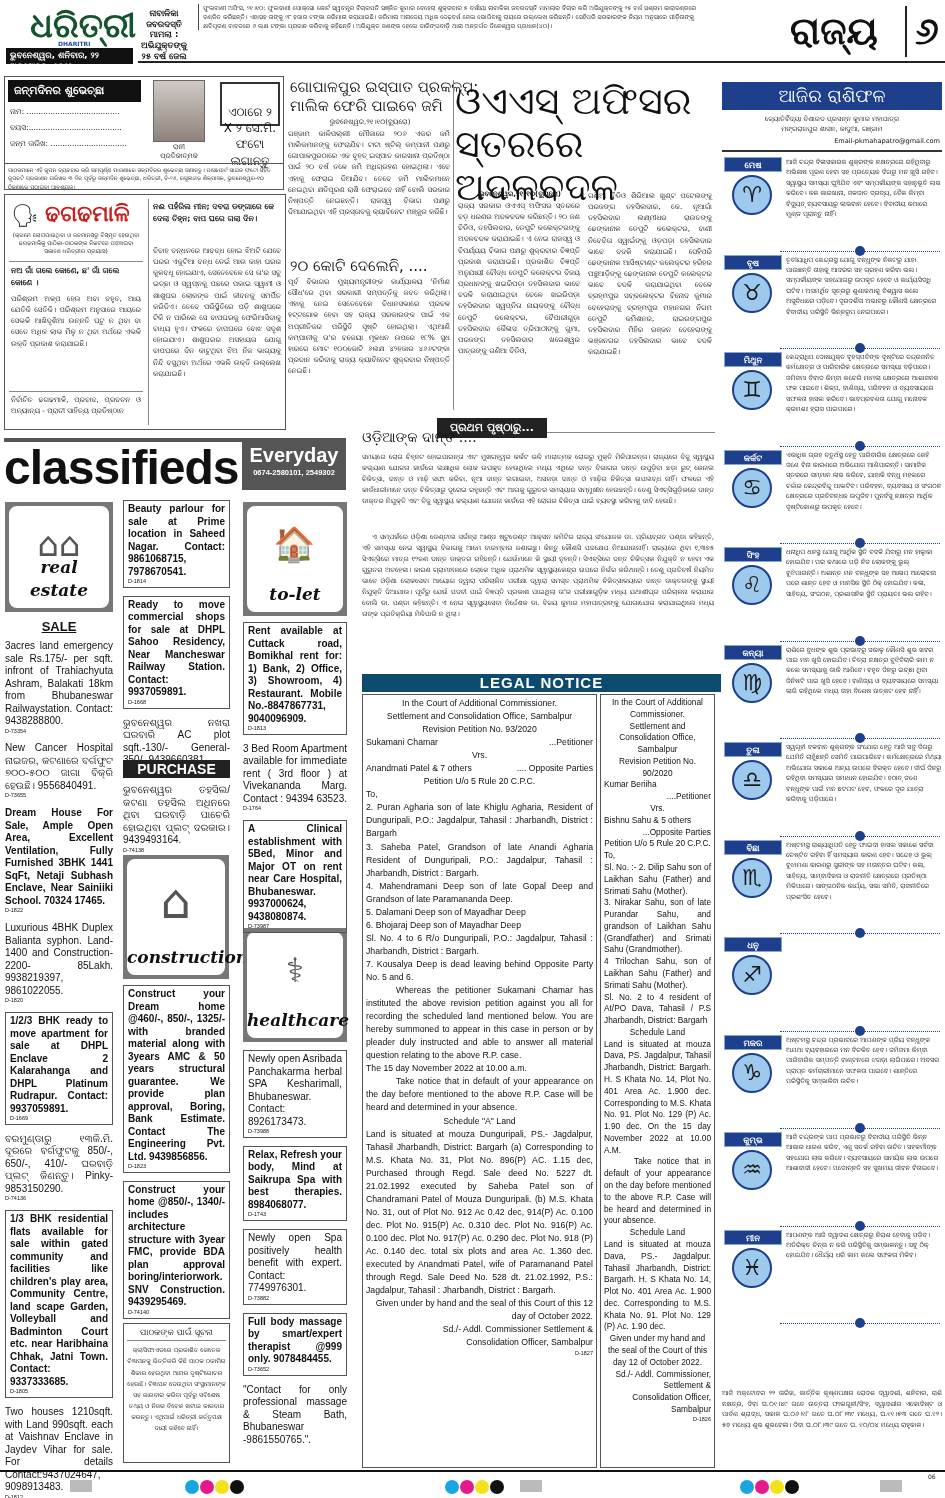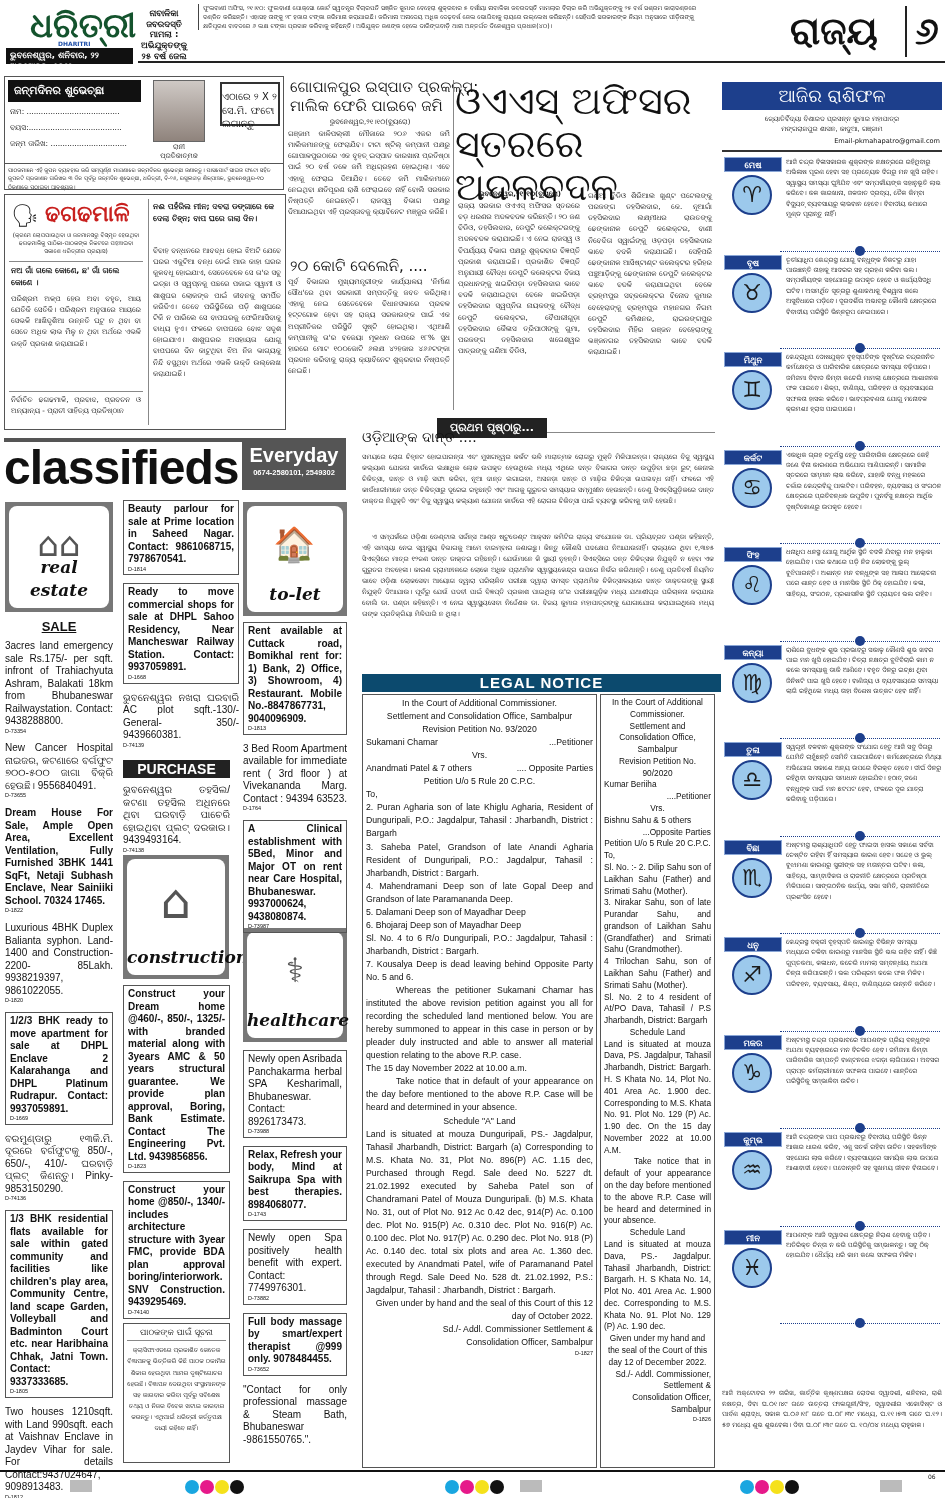--- a/index.html
+++ b/index.html
@@ -13,21 +13,21 @@
 .hl-box{left:138px;top:8px;width:52px;font-size:8.5px;font-weight:bold;text-align:center;line-height:1.25}
 .hl-story{left:198px;top:4px;width:500px;font-size:6.2px;line-height:1.42;border-left:1px solid #444;padding-left:4px}
 .section-name{left:790px;top:6px;font-size:38px;font-weight:bold;font-family:"DejaVu Sans",sans-serif}
 .page-num{left:905px;top:6px;font-size:38px;font-weight:bold;border-left:2px solid #222;padding-left:8px}
 
 .bday{left:4px;top:76px;width:280px;height:114px;border:1px solid #555}
 .bday-title{left:3px;top:3px;width:133px;height:22px;background:#111;color:#fff;font-size:11px;font-weight:bold;padding:4px 6px}
 .bday-field{font-size:7.5px;left:5px}
 .photo{left:148px;top:3px;width:52px;height:62px;background:linear-gradient(#cfc9c5,#8f837c);border:1px solid #666}
 .photo-caption{left:142px;top:66px;width:64px;text-align:center;font-size:7px}
-.photo-slot{left:215px;top:5px;width:60px;height:44px;border:2px solid #333;font-size:10px;text-align:left;padding-top:6px}
+.photo-slot{left:215px;top:5px;width:60px;height:44px;border:2px solid #333;font-size:12px;text-align:center;padding-top:20px}
 .bday-note{left:0;top:86px;width:278px;border-top:1px solid #555;font-size:5.6px;padding:2px 3px;line-height:1.5}
 
 .dhaga{left:4px;top:194px;width:282px;height:236px;border:1px solid #555}
 .dhaga-title{left:8px;top:4px;font-size:22px;font-weight:bold;color:#c8201e}
 .dhaga-sub{left:6px;top:36px;width:130px;font-size:5.8px;text-align:center;line-height:1.4}
 .col-text{font-size:7.2px;line-height:1.55;text-align:justify}
 
 .story1-title{left:290px;top:78px;width:200px;font-size:15px;line-height:1.25}
 .dateline-small{font-size:7px;text-align:center}
 .story2-title{left:455px;top:80px;width:260px;font-size:38px;line-height:1.13}
@@ -205,21 +205,20 @@
       <div class="abs rashi-icon">♏</div>
       <div class="abs rashi-text">ଅଷ୍ଟମସ୍ଥ ରାଶ୍ୟାଧିପତି ହେତୁ ଫାଇଦା ହାସଲ ସକାଶେ ସର୍ବଦା ଚେଷ୍ଟିତ ରହିବା ହିଁ ସମସ୍ୟାର କାରଣ ହେବ। ସନ୍ଦେହ ଓ ଭୁଲ୍ ବୁଝାମଣା କାରଣରୁ ସ୍ତ୍ରୀଙ୍କ ସହ ମତାନ୍ତର ଘଟିବ। କଳା, ସାହିତ୍ୟ, ସାମ୍ବାଦିକତା ଓ ରାଜନୀତି କ୍ଷେତ୍ରରେ ପ୍ରତିଷ୍ଠା ମିଳିପାରେ। ସାଙ୍ଗଠନିକ କାର୍ଯ୍ୟ, ସଭା ସମିତି, ରାଜନୀତିରେ ପ୍ରଶଂସିତ ହେବେ।</div>
     </div>
     <div class="abs" style="left: 780px; top: 928px; width: 160px; height: 10px;">
       <div class="abs" style="left:0;top:5px;width:160px;border-top:1px dotted #1d3f8c"></div>
       <div class="abs rashi-dot" style="left:75px;top:0;background:#1d3f8c"></div>
     </div>
     <div class="abs rashi-item" style="top: 935px;">
       <div class="abs rashi-badge">ଧନୁ</div>
       <div class="abs rashi-icon">♐</div>
-      <div class="abs rashi-text">କେନ୍ଦ୍ରସ୍ଥ ବକ୍ରୀ ବୃହସ୍ପତି କାରଣରୁ ବିଭିନ୍ନ ସମସ୍ୟା ମଧ୍ୟରେ ଚଳିବା କାରଣରୁ ମାନସିକ ସ୍ଥିତି ଭଲ ରହିବ ନାହିଁ। କିଛି ଗୁପ୍ତକଥା, କଳାଧନ, କଚେରି ମାମଲା ସମ୍ବନ୍ଧୀୟ ଅଯଥା ଚିନ୍ତା କରିପାରନ୍ତି। ଭଲ ପରିଶ୍ରମ କଲେ ଫଳ ମିଳିବ। ପରିବହନ, ବ୍ୟବସାୟ, ଶିଳ୍ପ, ବାଣିଜ୍ୟରେ ଉନ୍ନତି କରିବେ।</div>
     </div>
     <div class="abs" style="left: 780px; top: 1025.5px; width: 160px; height: 10px;">
       <div class="abs" style="left:0;top:5px;width:160px;border-top:1px dotted #1d3f8c"></div>
       <div class="abs rashi-dot" style="left:75px;top:0;background:#1d3f8c"></div>
     </div>
     <div class="abs rashi-item" style="top: 1032.5px;">
       <div class="abs rashi-badge">ମକର</div>
       <div class="abs rashi-icon">♑</div>
       <div class="abs rashi-text">ଅଷ୍ଟମସ୍ଥ ଚନ୍ଦ୍ର ପ୍ରଭାବରେ ଆପଣଙ୍କ ପ୍ରିୟ ବନ୍ଧୁଙ୍କ ଅଯଥା ବ୍ୟବହାରରେ ମନ ବିଚଳିତ ହେବ। ଜମିଜମା କିମ୍ବା ପାରିବାରିକ ସମ୍ପତ୍ତି ବାଣ୍ଟନରେ ଝଗଡ଼ା ଲାଗିପାରେ। ଅବସର ପ୍ରାପ୍ତ କର୍ମଚାରୀମାନେ ସଫଳତା ପାଇବେ। ଶାନ୍ତିରେ ପରିସ୍ଥିତିକୁ ସମ୍ଭାଳିବା ଉଚିତ।</div>
     </div>
@@ -284,21 +283,21 @@
 <div class="abs" id="cls-col1" style="left:5px;top:640px;width:108px">
     <div class="ad" style="margin-bottom: 8px;"><span>3acres land emergency sale Rs.175/- per sqft. infront of Trahiachyuta Ashram, Balakati 18km from Bhubaneswar Railwaystation. Contact: 9438288800.</span><span class="code-l">D-73354</span></div>
     <div class="ad" style="margin-bottom: 8px;"><span>New Cancer Hospital ନାଇଜର, କଟଣାରେ ବର୍ଗଫୁଟ ୭୦୦-୫୦୦ ଜାଗା ବିକ୍ରି ହେଉଛି। 9556840491.</span><span class="code-l">D-73655</span></div>
     <div class="ad bold" style="margin-bottom: 8px;"><span>Dream House For Sale, Ample Open Area, Excellent Ventilation, Fully Furnished 3BHK 1441 SqFt, Netaji Subhash Enclave, Near Sainiiki School. 70324 17465.</span><span class="code-l">D-1822</span></div>
     <div class="ad" style="margin-bottom: 8px;"><span>Luxurious 4BHK Duplex Balianta syphon. Land-1400 and Construction- 2200- 85Lakh. 9938219397, 9861022055.</span><span class="code-l">D-1820</span></div>
     <div class="ad bold box" style="margin-bottom: 8px;"><span>1/2/3 BHK ready to move apartment for sale at DHPL Enclave 2 Kalarahanga and DHPL Platinum Rudrapur. Contact: 9937059891.</span><span class="code-l">D-1669</span></div>
     <div class="ad" style="margin-bottom: 8px;"><span>ବରମୁଣ୍ଡାରୁ ୧୩କି.ମି. ଦୂରରେ ବର୍ଗଫୁଟକୁ 850/-, 650/-, 410/- ଘରବାଡ଼ି ପ୍ଲଟ୍ କିଣନ୍ତୁ। Pinky- 9853150290.</span><span class="code-l">D-74136</span></div>
     <div class="ad bold box" style="margin-bottom: 8px;"><span>1/3 BHK residential flats available for sale within gated community and facilities like children's play area, Community Centre, land scape Garden, Volleyball and Badminton Court etc. near Haribhaina Chhak, Jatni Town. Contact: 9337333685.</span><span class="code-l">D-1805</span></div>
     <div class="ad" style="margin-bottom: 8px;"><span>Two houses 1210sqft. with Land 990sqft. each at Vaishnav Enclave in Jaydev Vihar for sale. For details Contact:9437024647, 9098913483.</span><span class="code-l">D-1812</span></div>
   </div>
-<div class="abs" id="cls-col2a" style="left:123px;top:500px;width:116px">
+<div class="abs" id="cls-col2a" style="left:123px;top:500px;width:107px">
     <div class="ad bold box" style="margin-bottom: 8px;"><span>Beauty parlour for sale at Prime location in Saheed Nagar. Contact: 9861068715, 7978670541.</span><span class="code-l">D-1814</span></div>
     <div class="ad bold box" style="margin-bottom: 8px;"><span>Ready to move commercial shops for sale at DHPL Sahoo Residency, Near Mancheswar Railway Station. Contact: 9937059891.</span><span class="code-l">D-1668</span></div>
     <div class="ad" style="margin-bottom: 8px;"><span>ଭୁବନେଶ୍ୱର ନଖରା ଘରବାରି AC plot sqft.-130/- General- 350/- 9439660381.</span><span class="code-l">D-74139</span></div>
   </div>
 <div class="abs purchase" style="left:123px;top:760px;width:107px">PURCHASE</div>
 <div class="abs" id="cls-col2b" style="left:123px;top:784px;width:107px">
     <div class="ad" style="margin-bottom: 6px;"><span>ଭୁବନେଶ୍ୱର ତହସିଲ/କଟଣା ତହସିଲ ଅଧିନରେ ଥିବା ଘରବାଡ଼ି ପାଚେରି ହୋଇଥିବା ପ୍ଲଟ୍ ଦରକାର। 9439493164.</span><span class="code-l">D-74138</span></div>
   </div>
 <div class="abs" id="cls-col2c" style="left:123px;top:985px;width:107px">
     <div class="ad bold box" style="margin-bottom: 8px;"><span>Construct your Dream home @460/-, 850/-, 1325/- with branded material along with 3years AMC &amp; 50 years structural guarantee. We provide plan approval, Boring, Bank Estimate. Contact The Engineering Pvt. Ltd. 9439856856.</span><span class="code-l">D-1823</span></div>
@@ -371,21 +370,21 @@
       <div>Sl. No. :- 2. Dilip Sahu son of Laikhan Sahu (Father) and Srimati Sahu (Mother).</div>
       <div>3. Nirakar Sahu, son of late Purandar Sahu, and grandson of Laikhan Sahu (Grandfather) and Srimati Sahu (Grandmother).</div>
       <div>4 Trilochan Sahu, son of Laikhan Sahu (Father) and Srimati Sahu (Mother).</div>
       <div>Sl. No. 2 to 4 resident of At/PO Dava, Tahasil / P.S Jharbandh, District: Bargarh</div>
     </div>
   <span class="c">Schedule Land</span>
   <div>Land is situated at mouza Dava, PS. Jagdalpur, Tahasil Jharbandh, District: Bargarh. H. S Khata No. 14, Plot No. 401 Area Ac. 1.900 dec. Corresponding to M.S. Khata No. 91. Plot No. 129 (P) Ac. 1.90 dec. On the 15 day November 2022 at 10.00 A.M.</div>
   <div class="indent">Take notice that in default of your appearance on the day before mentioned to the above R.P. Case will be heard and determined in your absence.</div>
   <span class="c">Schedule Land</span>
   <div>Land is situated at mouza Dava, PS.- Jagdalpur. Tahasil Jharbandh, District: Bargarh. H. S Khata No. 14, Plot No. 401 Area Ac. 1.900 dec. Corresponding to M.S. Khata No. 91. Plot No. 129 (P) Ac. 1.90 dec.</div>
-  <div style="text-align:center">Given under my hand and the seal of the Court of this day 12 of December 2022.</div>
+  <div style="text-align:center">Given under my hand and the seal of the Court of this day 12 of October 2022.</div>
   <span class="r">Sd./- Addl. Commissioner,</span>
   <span class="r">Settlement &amp;</span>
   <span class="r">Consolidation Officer,</span>
   <span class="r">Sambalpur</span>
   <span class="r" style="font-size:5.5px">D-1826</span>
 </div>
 
 <div class="abs bottom-rule"></div>
 <div class="abs" style="left:928px;top:1473px;font-size:6px">06</div>
 <div class="abs gray-sq" style="left:70px"></div>

